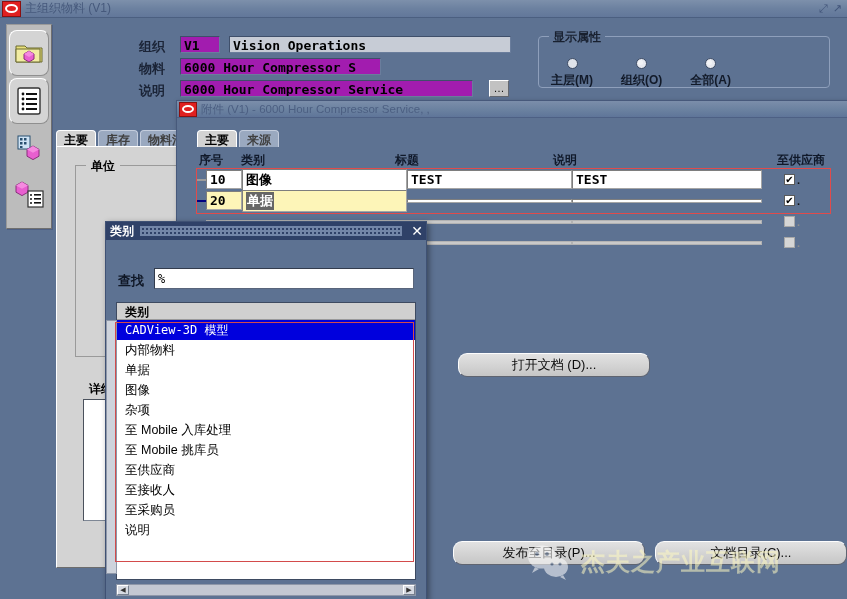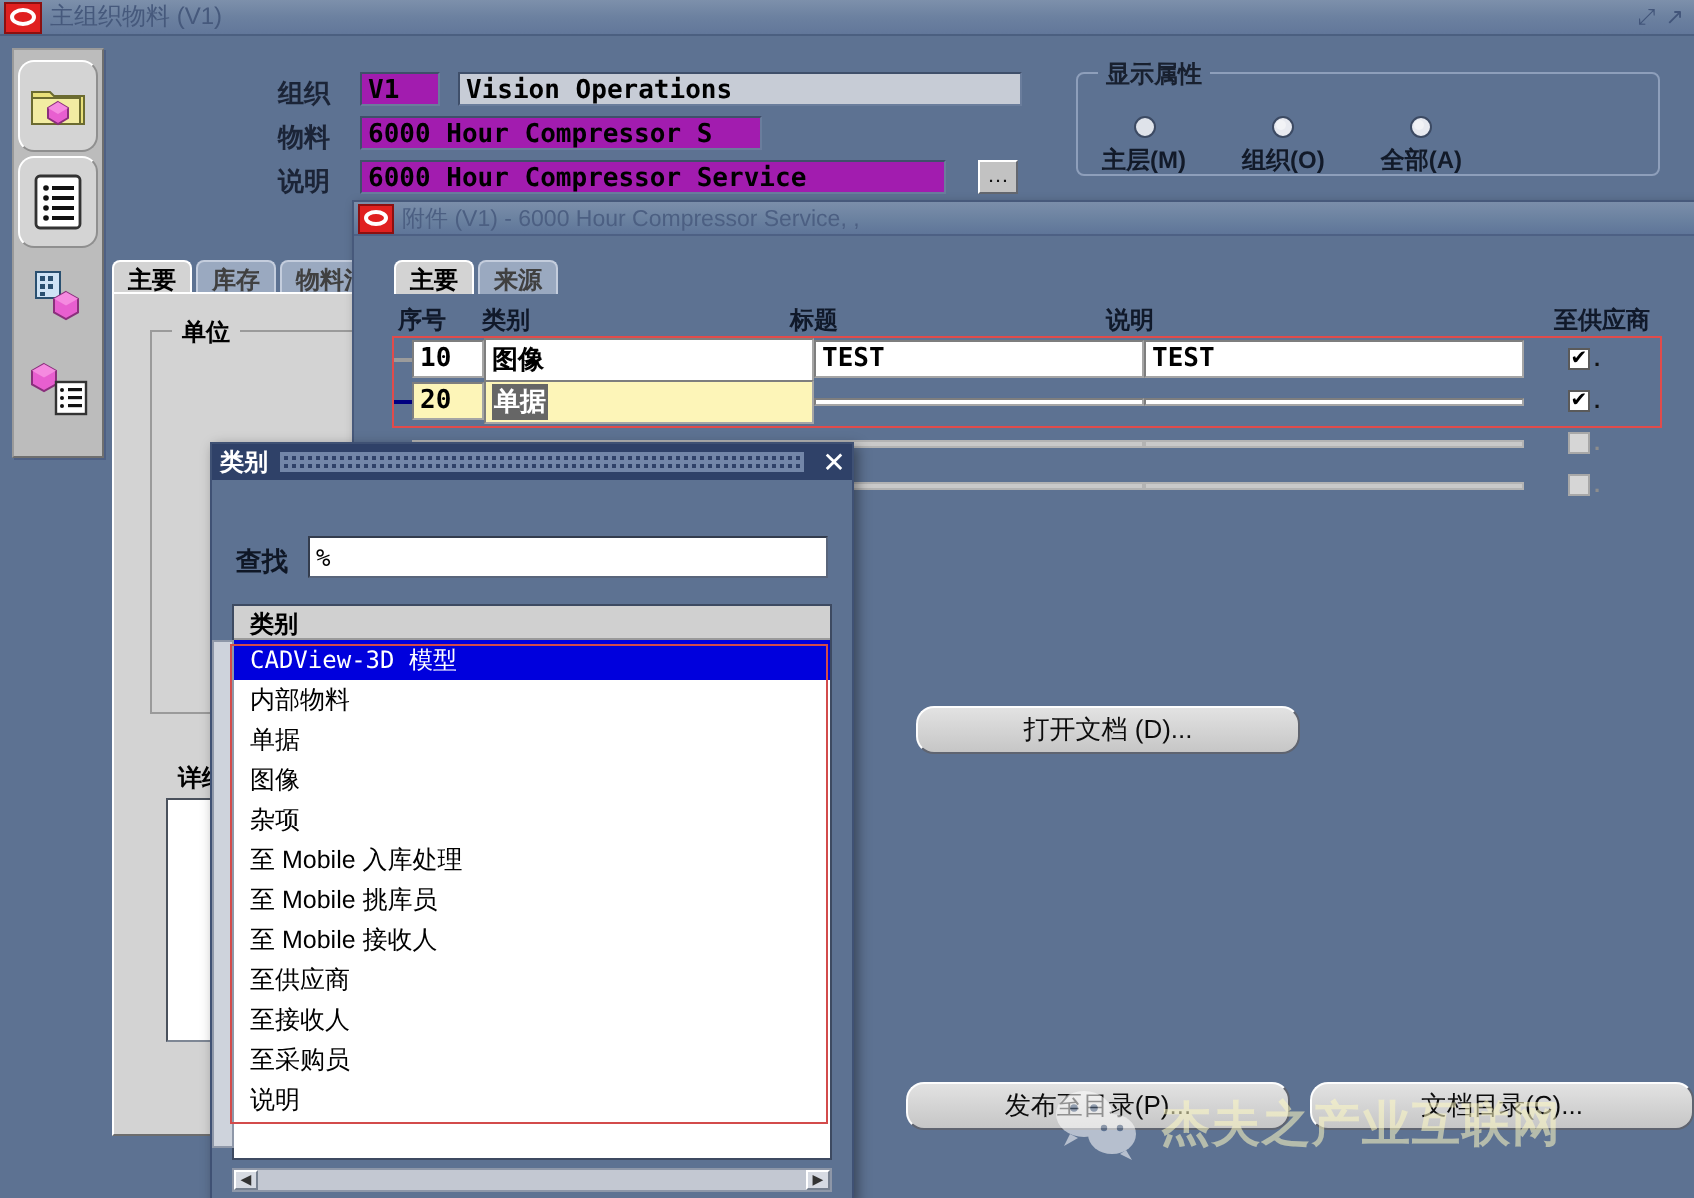--- a/index.html
+++ b/index.html
@@ -431,21 +431,20 @@
 
   <div id="lov-listbox" style="left:10px;top:80px;width:300px;height:278px;">
     <div id="lov-list-header">类别</div>
     <div class="lov-item sel">CADView-3D 模型</div>
     <div class="lov-item">内部物料</div>
     <div class="lov-item">单据</div>
     <div class="lov-item">图像</div>
     <div class="lov-item">杂项</div>
     <div class="lov-item">至 Mobile 入库处理</div>
     <div class="lov-item">至 Mobile 挑库员</div>
-    <div class="lov-item">至 Mobile 接收人</div>
     <div class="lov-item">至供应商</div>
     <div class="lov-item">至接收人</div>
     <div class="lov-item">至采购员</div>
     <div class="lov-item">说明</div>
   </div>
 
   <div id="lov-vscroll" style="left:0px;top:98px;height:254px;"></div>
   <div id="lov-hscroll" style="left:10px;top:362px;width:300px;">
     <span class="scroll-arrow">◀</span>
     <span style="flex:1;"></span>

